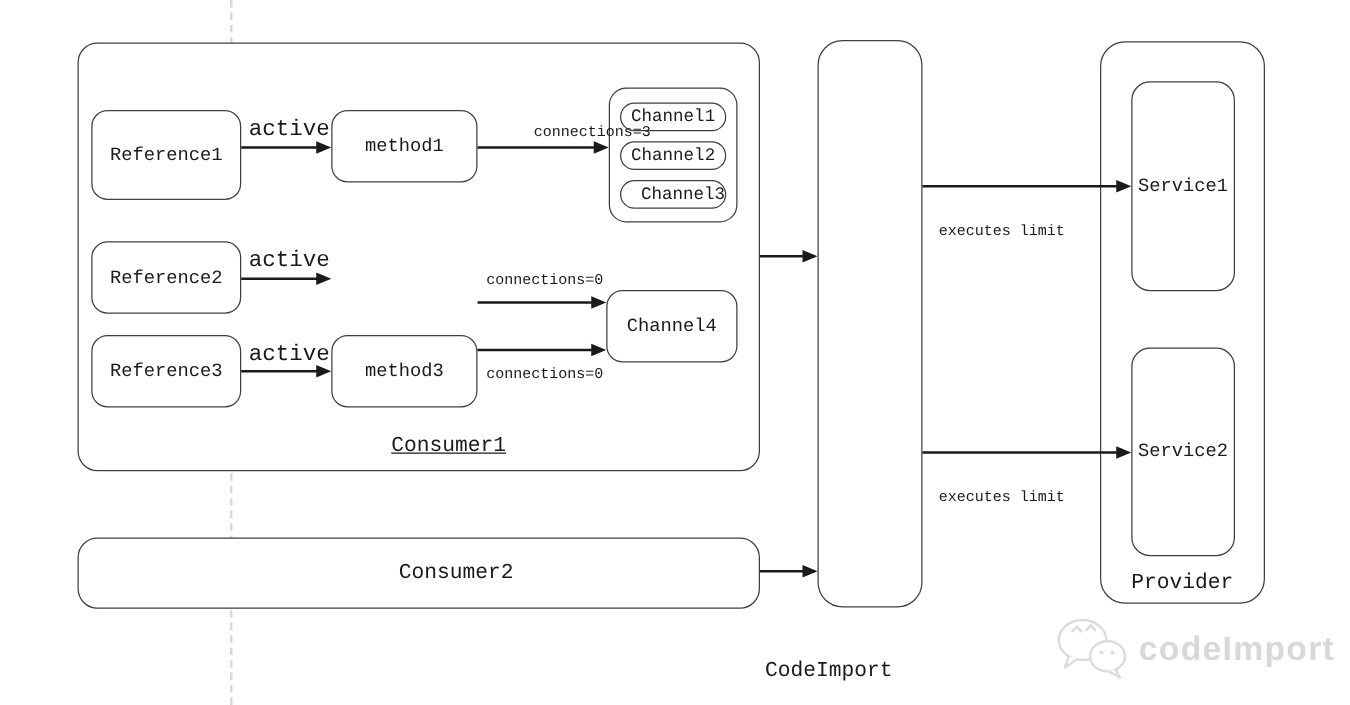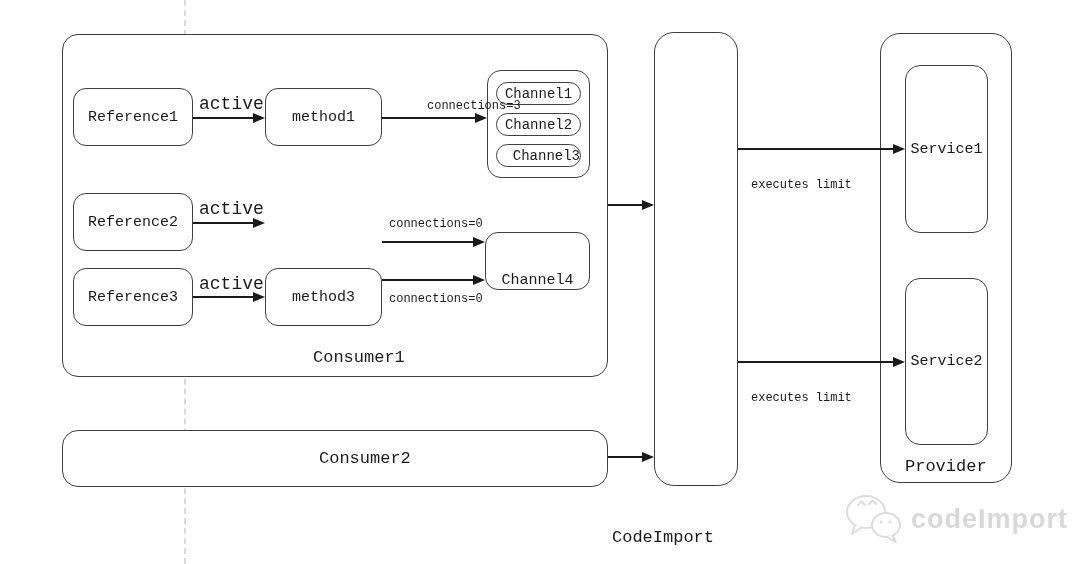--- a/index.html
+++ b/index.html
@@ -26,23 +26,23 @@
            color:#d8d8d8;letter-spacing:1px;text-shadow:1px 1px 0 #ffffff;margin-left:6px;}
 </style>
 </head>
 <body>
 
 <div id="canvas">
 
   <div class="dashline" style="left:184px;"></div>
 
   <div class="box container" style="left:62px;top:34px;width:546px;height:343px;"></div>
-  <div class="lbl lbl-container" style="left:313px;top:348px;">Consumer1</div>
+  <div class="lbl lbl-container" style="left:313px;top:348px;text-decoration:underline;">Consumer1</div>
 
-  <div class="box node" style="left:73px;top:88px;width:120px;height:58px;">
+  <div class="box node" style="left:73px;top:88px;width:120px;height:72px;">
     <span>Reference1</span>
   </div>
   <div class="line" style="left:193px;top:117px;width:62px;"></div>
   <div class="head" style="left:253px;top:113px;"></div>
   <div class="lbl lbl-active" style="left:199px;top:94px;">active</div>
   <div class="box node" style="left:265px;top:88px;width:117px;height:58px;">
     <span>method1</span>
   </div>
   <div class="line" style="left:382px;top:117px;width:95px;"></div>
   <div class="head" style="left:475px;top:113px;"></div>
@@ -75,21 +75,21 @@
   <div class="line" style="left:193px;top:296px;width:62px;"></div>
   <div class="head" style="left:253px;top:292px;"></div>
   <div class="lbl lbl-active" style="left:199px;top:274px;">active</div>
   <div class="box node" style="left:265px;top:268px;width:117px;height:58px;">
     <span>method3</span>
   </div>
   <div class="line" style="left:382px;top:279px;width:93px;"></div>
   <div class="head" style="left:473px;top:275px;"></div>
   <div class="lbl lbl-small" style="left:389px;top:292px;">connections=0</div>
 
-  <div class="box node" style="left:485px;top:232px;width:105px;height:58px;align-items:flex-end;">
+  <div class="box node" style="left:485px;top:232px;width:105px;height:58px;">
     <span>Channel4</span>
   </div>
 
   <div class="line" style="left:608px;top:204px;width:44px;"></div>
   <div class="head" style="left:642px;top:200px;"></div>
 
   <div class="box tall" style="left:654px;top:32px;width:84px;height:454px;"></div>
   <div class="accepts-text" style="left:654px;width:84px;top:239px;">
     <div>accepts</div>
     <div>limit</div>

